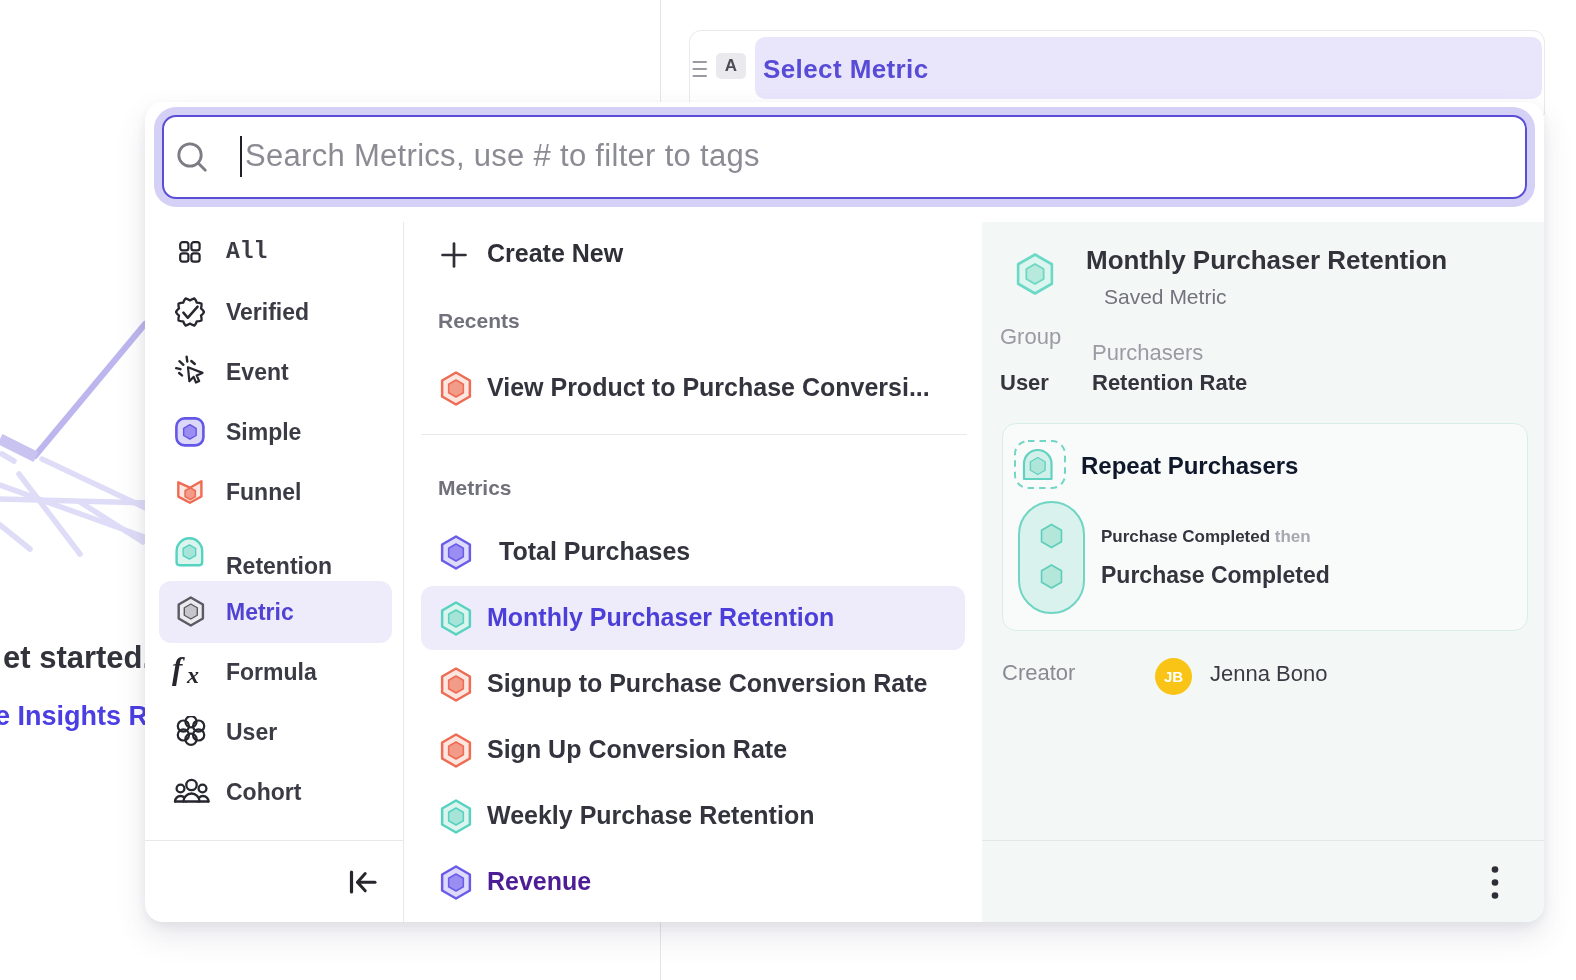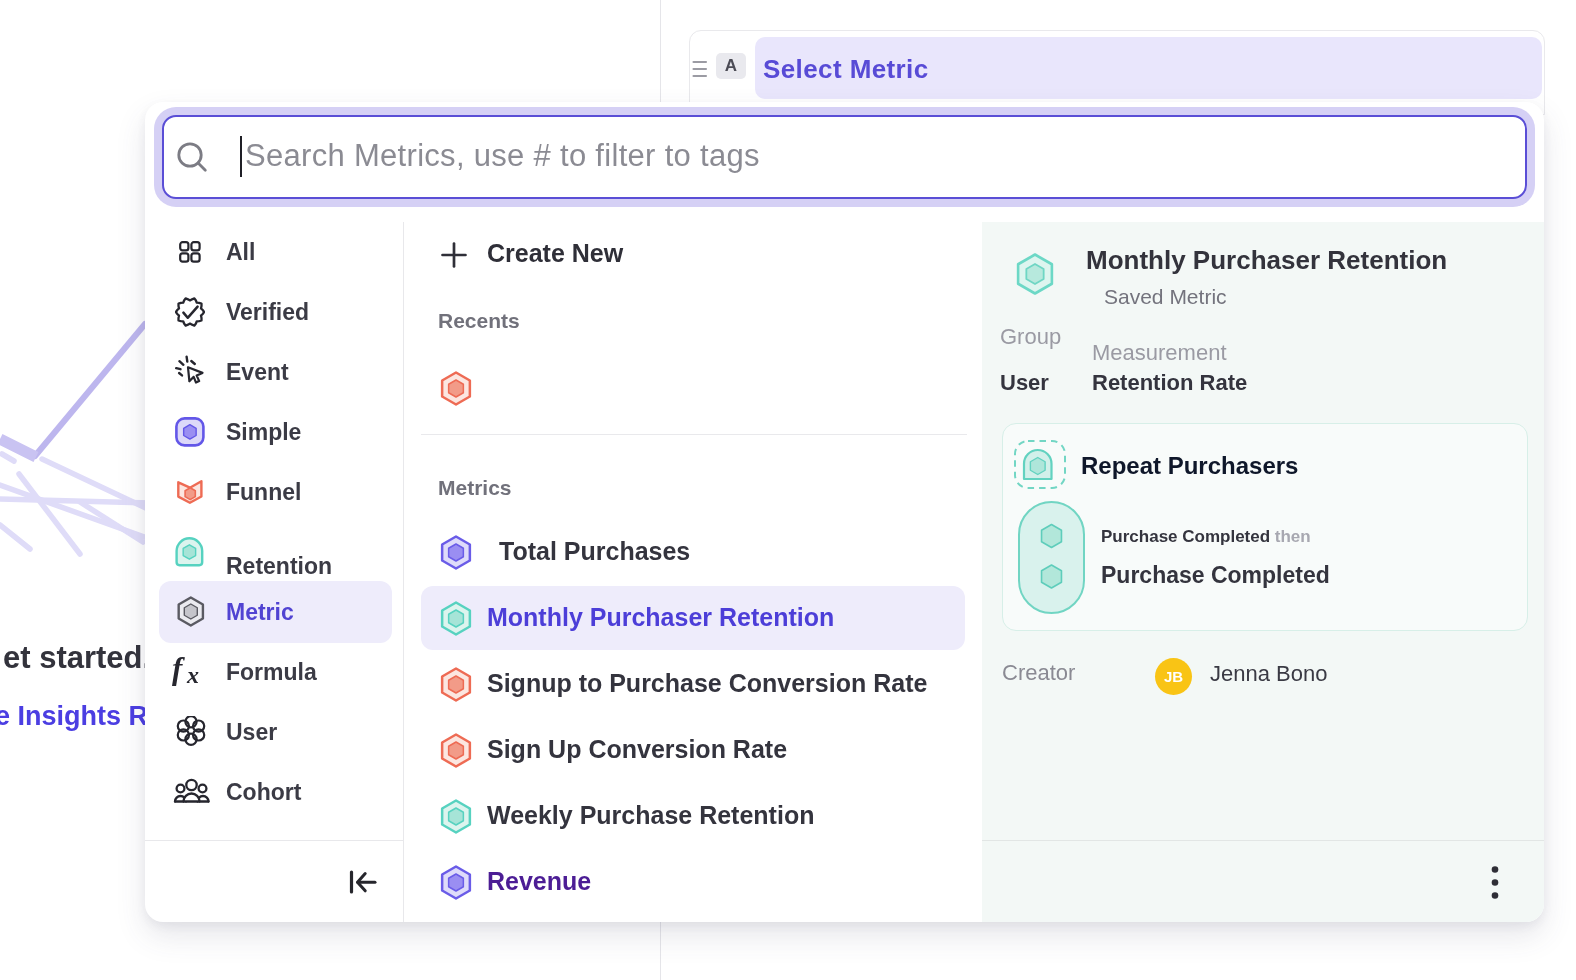--- a/index.html
+++ b/index.html
@@ -50,21 +50,21 @@
   <svg class="abs" style="left:176px;top:142px" width="32" height="32" viewBox="0 0 32 32">
     <circle cx="14" cy="13" r="11.2" fill="none" stroke="#7c7c84" stroke-width="2.8"></circle>
     <line x1="22.1" y1="21.1" x2="29.3" y2="28.3" stroke="#7c7c84" stroke-width="2.8" stroke-linecap="round"></line>
   </svg>
   <div class="abs" style="left:240px;top:136px;width:2px;height:41px;background:#1f1f26;"></div>
   <div class="t" style="left:245px;top:140px;font-size:31px;line-height:31px;letter-spacing:0.3px;color:#8b8b93;">Search Metrics, use # to filter to tags</div>
 
   <div class="abs" style="left:403px;top:222px;width:1px;height:700px;background:#e8e8eb;"></div>
 
   <div class="abs" style="left:159px;top:581px;width:233px;height:62px;border-radius:12px;background:#eeecfb;"></div>
-  <div class="t" style="left:226px;top:241px;font-size:23px;line-height:23px;font-weight:600;color:#3b3b45;">All</div>
+  <div class="t" style="left:226px;top:241px;font-size:23px;line-height:23px;font-weight:600;color:#3b3b45;font-family:Liberation Mono, monospace;">All</div>
   <div class="t" style="left:226px;top:301px;font-size:23px;line-height:23px;font-weight:600;color:#3b3b45;">Verified</div>
   <div class="t" style="left:226px;top:361px;font-size:23px;line-height:23px;font-weight:600;color:#3b3b45;">Event</div>
   <div class="t" style="left:226px;top:421px;font-size:23px;line-height:23px;font-weight:600;color:#3b3b45;">Simple</div>
   <div class="t" style="left:226px;top:481px;font-size:23px;line-height:23px;font-weight:600;color:#3b3b45;">Funnel</div>
   <div class="t" style="left:226px;top:555px;font-size:23px;line-height:23px;font-weight:700;color:#3b3b45;">Retention</div>
   <div class="t" style="left:226px;top:601px;font-size:23px;line-height:23px;font-weight:600;color:#5143d2;">Metric</div>
   <div class="t" style="left:226px;top:661px;font-size:23px;line-height:23px;font-weight:600;color:#3b3b45;">Formula</div>
   <div class="t" style="left:226px;top:721px;font-size:23px;line-height:23px;font-weight:600;color:#3b3b45;">User</div>
   <div class="t" style="left:226px;top:781px;font-size:23px;line-height:23px;font-weight:600;color:#3b3b45;">Cohort</div>
 
@@ -150,20 +150,21 @@
   </svg>
 
   <svg class="abs" style="left:441px;top:242px" width="26" height="26" viewBox="0 0 26 26">
     <g stroke="#2f2f38" stroke-width="2.7" stroke-linecap="round">
       <line x1="13" y1="1.5" x2="13" y2="24.5"></line>
         <line x1="1.5" y1="13" x2="24.5" y2="13"></line>
     </g>
   </svg>
   <div class="t" style="left:487px;top:241px;font-size:25px;line-height:25px;font-weight:600;color:#2f2f38;">Create New</div>
   <div class="t" style="left:438px;top:310px;font-size:21px;line-height:21px;font-weight:600;color:#71717b;">Recents</div>
+  <div class="t" style="left:487px;top:375px;font-size:25px;line-height:25px;font-weight:600;color:#34343e;">View Product to Purchase Conversi...</div>
   <div class="abs" style="left:421px;top:434px;width:546px;height:1px;background:#e9e9ec;"></div>
   <div class="t" style="left:438px;top:477px;font-size:21px;line-height:21px;font-weight:600;color:#71717b;">Metrics</div>
 
   <div class="abs" style="left:421px;top:586px;width:544px;height:64px;border-radius:12px;background:#eeecfb;"></div>
   <div class="t" style="left:487px;top:539px;font-size:25px;line-height:25px;font-weight:600;color:#34343e;margin-left:12px;">Total Purchases</div>
   <div class="t" style="left:487px;top:605px;font-size:25px;line-height:25px;font-weight:600;color:#4c3ed8;">Monthly Purchaser Retention</div>
   <div class="t" style="left:487px;top:671px;font-size:25px;line-height:25px;font-weight:600;color:#34343e;">Signup to Purchase Conversion Rate</div>
   <div class="t" style="left:487px;top:737px;font-size:25px;line-height:25px;font-weight:600;color:#34343e;">Sign Up Conversion Rate</div>
   <div class="t" style="left:487px;top:803px;font-size:25px;line-height:25px;font-weight:600;color:#34343e;">Weekly Purchase Retention</div>
   <div class="t" style="left:487px;top:869px;font-size:25px;line-height:25px;font-weight:600;color:#4c1d95;">Revenue</div>
@@ -197,21 +198,21 @@
     <polygon points="17,10.0 24.36,14.25 24.36,22.75 17,27.0 9.64,22.75 9.64,14.25" fill="#9a8ef2" stroke="#6a5ce8" stroke-width="1.5" stroke-linejoin="round"></polygon>
   </svg>
 
   <svg class="abs" style="left:1015px;top:252px" width="40" height="44" viewBox="0 0 40 44">
     <polygon points="20,2.5 36.89,12.25 36.89,31.75 20,41.5 3.11,31.75 3.11,12.25" fill="#ddf5ef" stroke="#6cd8c6" stroke-width="2.6" stroke-linejoin="round"></polygon>
     <polygon points="20,12 28.66,17.0 28.66,27.0 20,32 11.34,27.0 11.34,17.0" fill="#b7e9dd" stroke="#6fd6c4" stroke-width="1.8" stroke-linejoin="round"></polygon>
   </svg>
   <div class="t" style="left:1086px;top:248px;font-size:26px;line-height:25px;font-weight:700;color:#33333c;">Monthly Purchaser Retention</div>
   <div class="t" style="left:1086px;top:286px;font-size:21px;line-height:21px;color:#73737d;margin-left:18px;">Saved Metric</div>
   <div class="t" style="left:1000px;top:326px;font-size:22px;line-height:22px;color:#9a9aa3;">Group</div>
-  <div class="t" style="left:1092px;top:342px;font-size:22px;line-height:22px;color:#9a9aa3;">Measurement</div>
+  <div class="t" style="left:1092px;top:342px;font-size:22px;line-height:22px;color:#9a9aa3;">Purchasers</div>
   <div class="t" style="left:1000px;top:372px;font-size:22px;line-height:22px;font-weight:600;color:#34343e;">User</div>
   <div class="t" style="left:1092px;top:372px;font-size:22px;line-height:22px;font-weight:600;color:#34343e;">Retention Rate</div>
 
   <div class="abs" style="left:1002px;top:423px;width:526px;height:208px;box-sizing:border-box;border:1.5px solid #d7efe8;border-radius:14px;background:rgba(255,255,255,.45);"></div>
   <svg class="abs" style="left:1014px;top:440px" width="52" height="49" viewBox="0 0 52 49">
     <rect x="1" y="1" width="50" height="47" rx="13" fill="none" stroke="#72d6c4" stroke-width="2" stroke-dasharray="6.5 5"></rect>
   </svg>
   <svg class="abs" style="left:1021px;top:447px" width="36" height="35" viewBox="0 0 36 35">
     <path d="M3,32 L3,16.75 A13.75,13.75 0 0 1 30.5,16.75 L30.5,32 Z" fill="#d2f0ea" stroke="#62d2c0" stroke-width="2.2" stroke-linejoin="round"></path>
     <polygon points="16.75,10.5 24.11,14.75 24.11,23.25 16.75,27.5 9.39,23.25 9.39,14.75" fill="#aee6da" stroke="#62d2c0" stroke-width="1.4" stroke-linejoin="round"></polygon>

